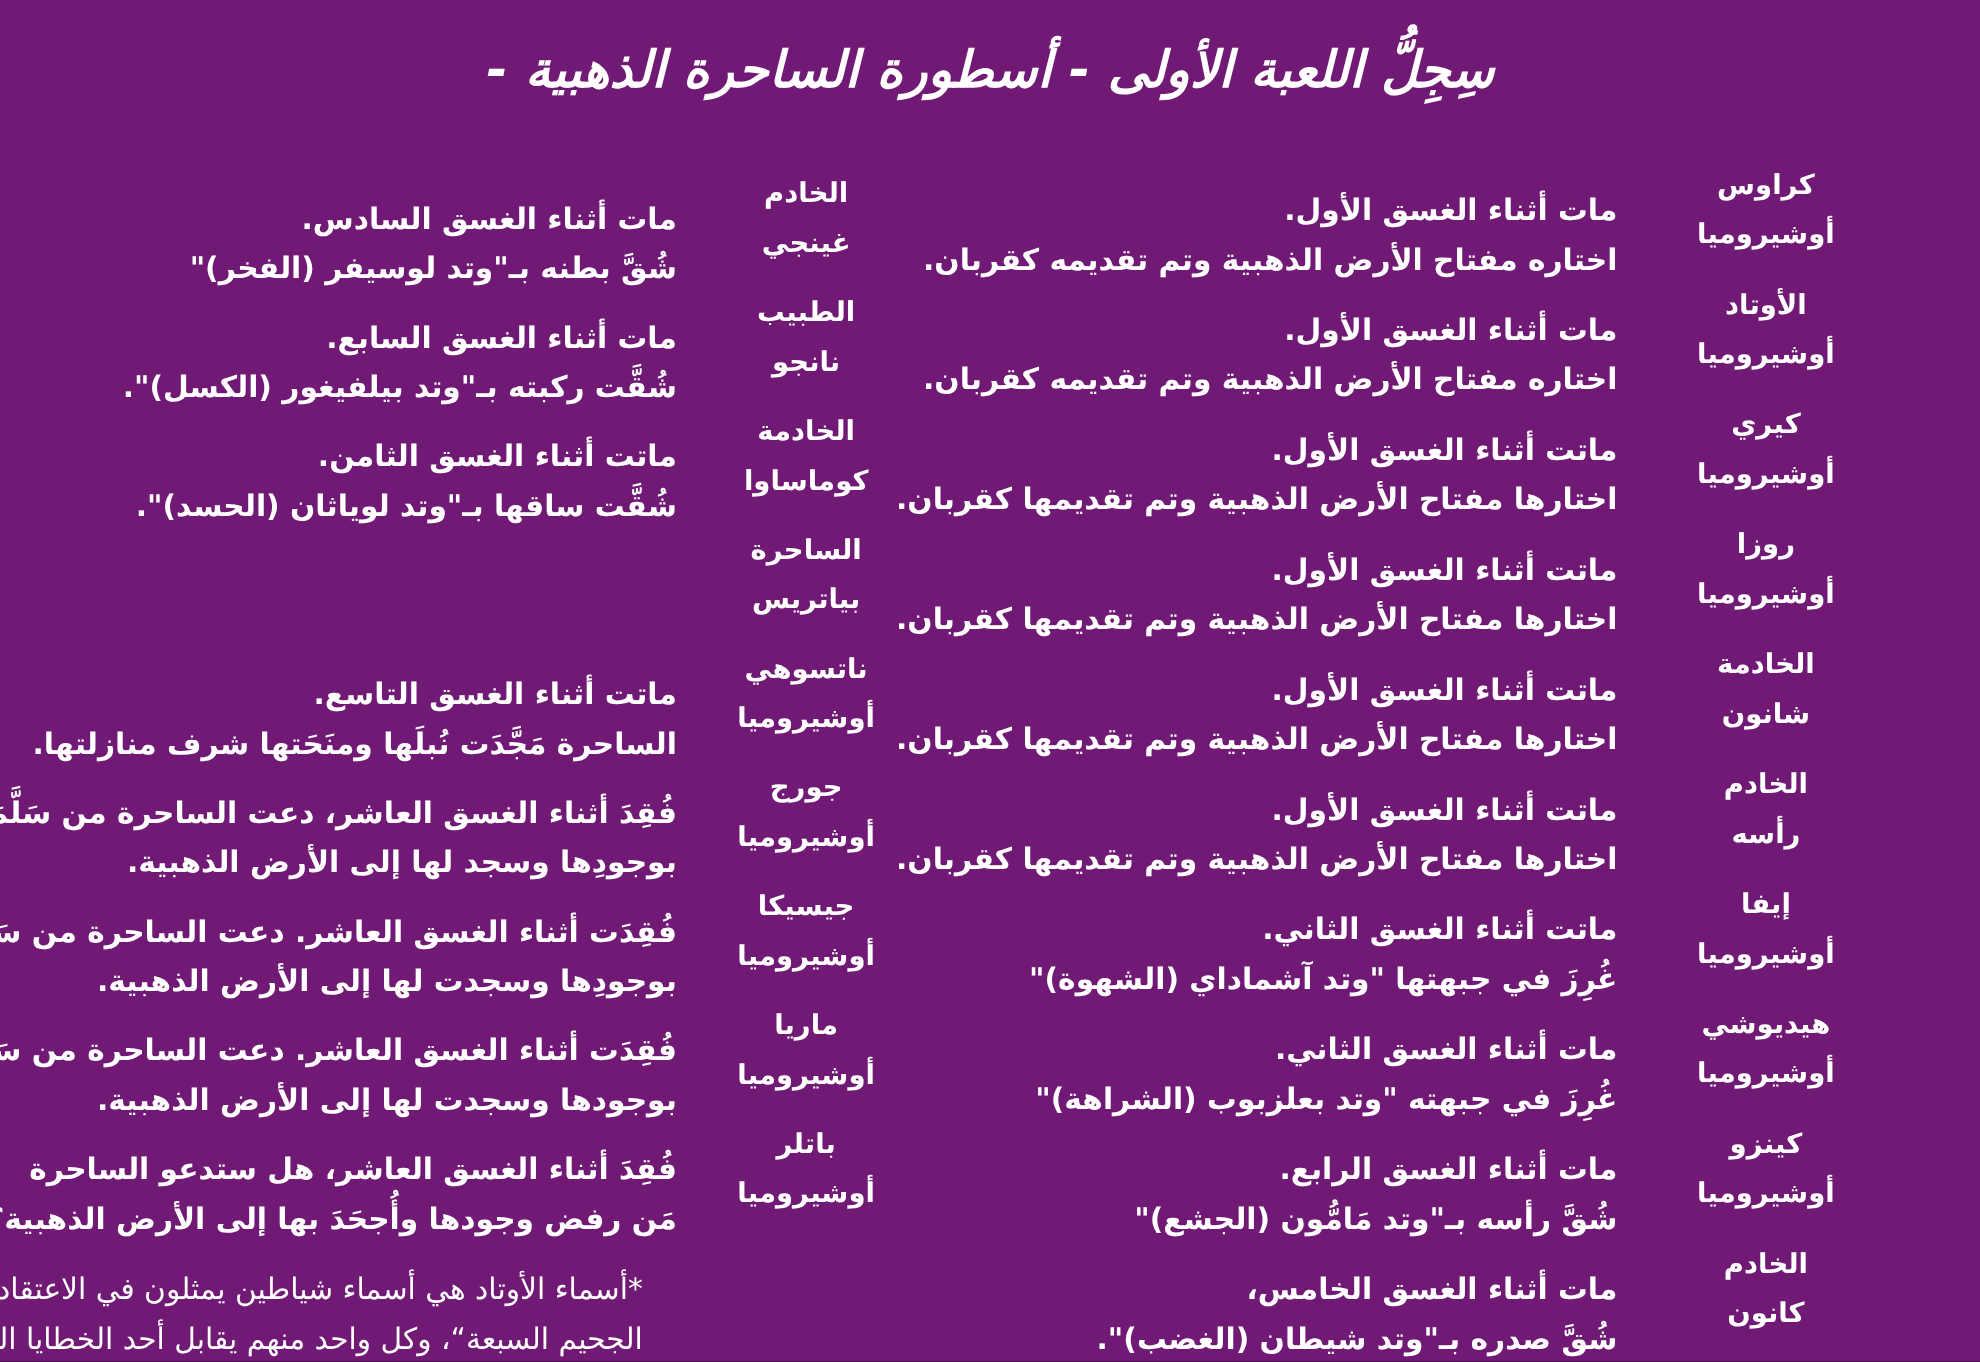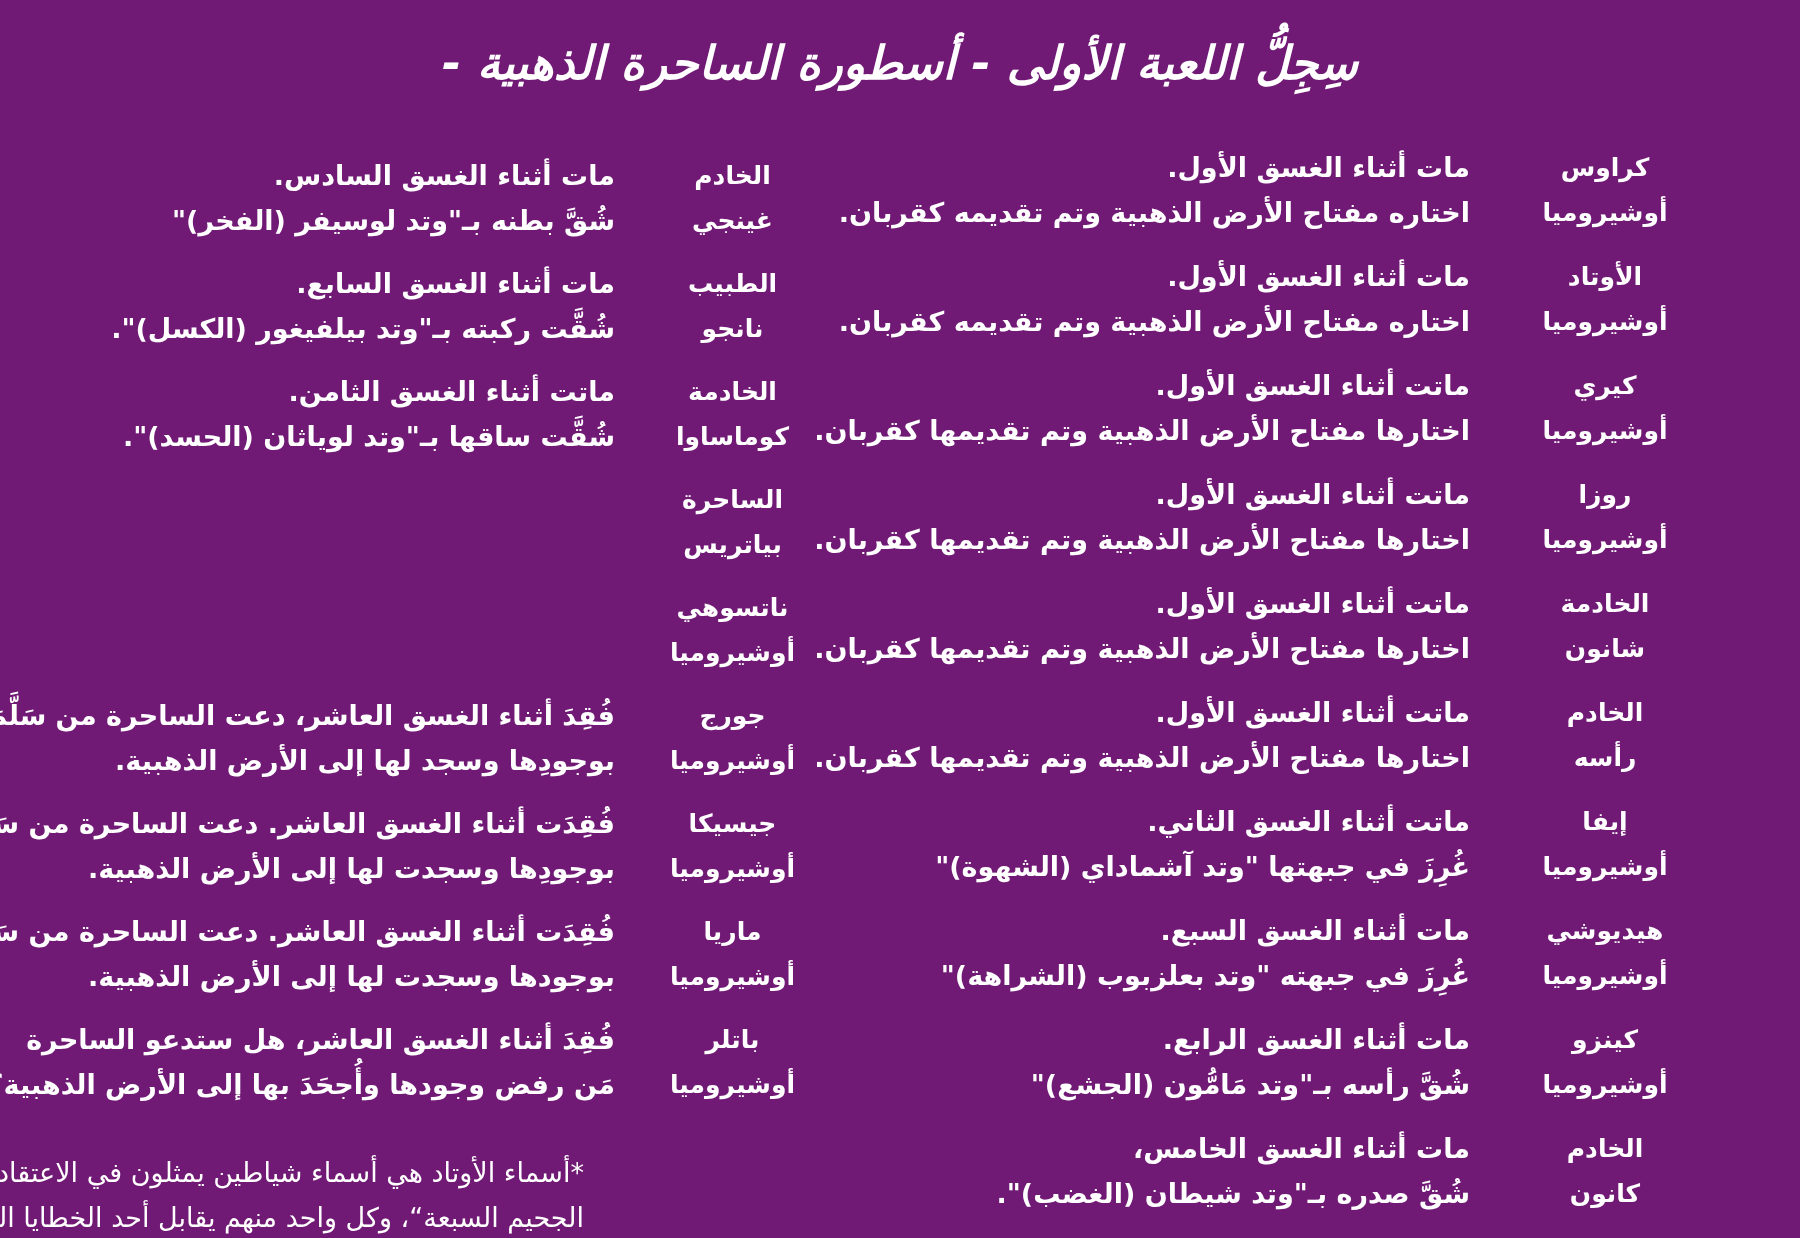--- a/index.html
+++ b/index.html
@@ -59,20 +59,21 @@
     white-space: nowrap;
   }
   .col-right .name { width: 190px; }
   .col-left  .name { width: 155px; }
   .gap { flex: 0 0 40px; }
   .desc {
     flex: 1 1 auto;
     font-size: 27px;
     font-weight: bold;
     line-height: 45px;
+    margin-top: 24px;
   }
   .desc div, .name div { white-space: nowrap; }
   .footnote {
     position: absolute;
     top: 1150px;
     left: 6px;
     width: 578px;
     text-align: right;
     font-size: 27px;
     line-height: 45px;
@@ -165,21 +166,21 @@
           <div>غُرِزَ في جبهتها "وتد آشماداي (الشهوة)"</div>
         </div>
       </div>
       <div class="entry">
         <div class="name">
           <div>هيديوشي</div>
           <div>أوشيروميا</div>
         </div>
         <div class="gap"></div>
         <div class="desc">
-          <div>مات أثناء الغسق السبع.</div>
+          <div>مات أثناء الغسق الثاني.</div>
           <div>غُرِزَ في جبهته "وتد بعلزبوب (الشراهة)"</div>
         </div>
       </div>
       <div class="entry">
         <div class="name">
           <div>كينزو</div>
           <div>أوشيروميا</div>
         </div>
         <div class="gap"></div>
         <div class="desc">
@@ -240,20 +241,24 @@
           <div>بياتريس</div>
         </div>
         <div class="gap"></div>
       </div>
       <div class="entry">
         <div class="name">
           <div>ناتسوهي</div>
           <div>أوشيروميا</div>
         </div>
         <div class="gap"></div>
+        <div class="desc">
+          <div>ماتت أثناء الغسق التاسع.</div>
+          <div>الساحرة مَجَّدَت نُبلَها ومنَحَتها شرف منازلتها.</div>
+        </div>
       </div>
       <div class="entry">
         <div class="name">
           <div>جورج</div>
           <div>أوشيروميا</div>
         </div>
         <div class="gap"></div>
         <div class="desc">
           <div>فُقِدَ أثناء الغسق العاشر، دعت الساحرة من سَلَّمَ</div>
           <div>بوجودِها وسجد لها إلى الأرض الذهبية.</div>

